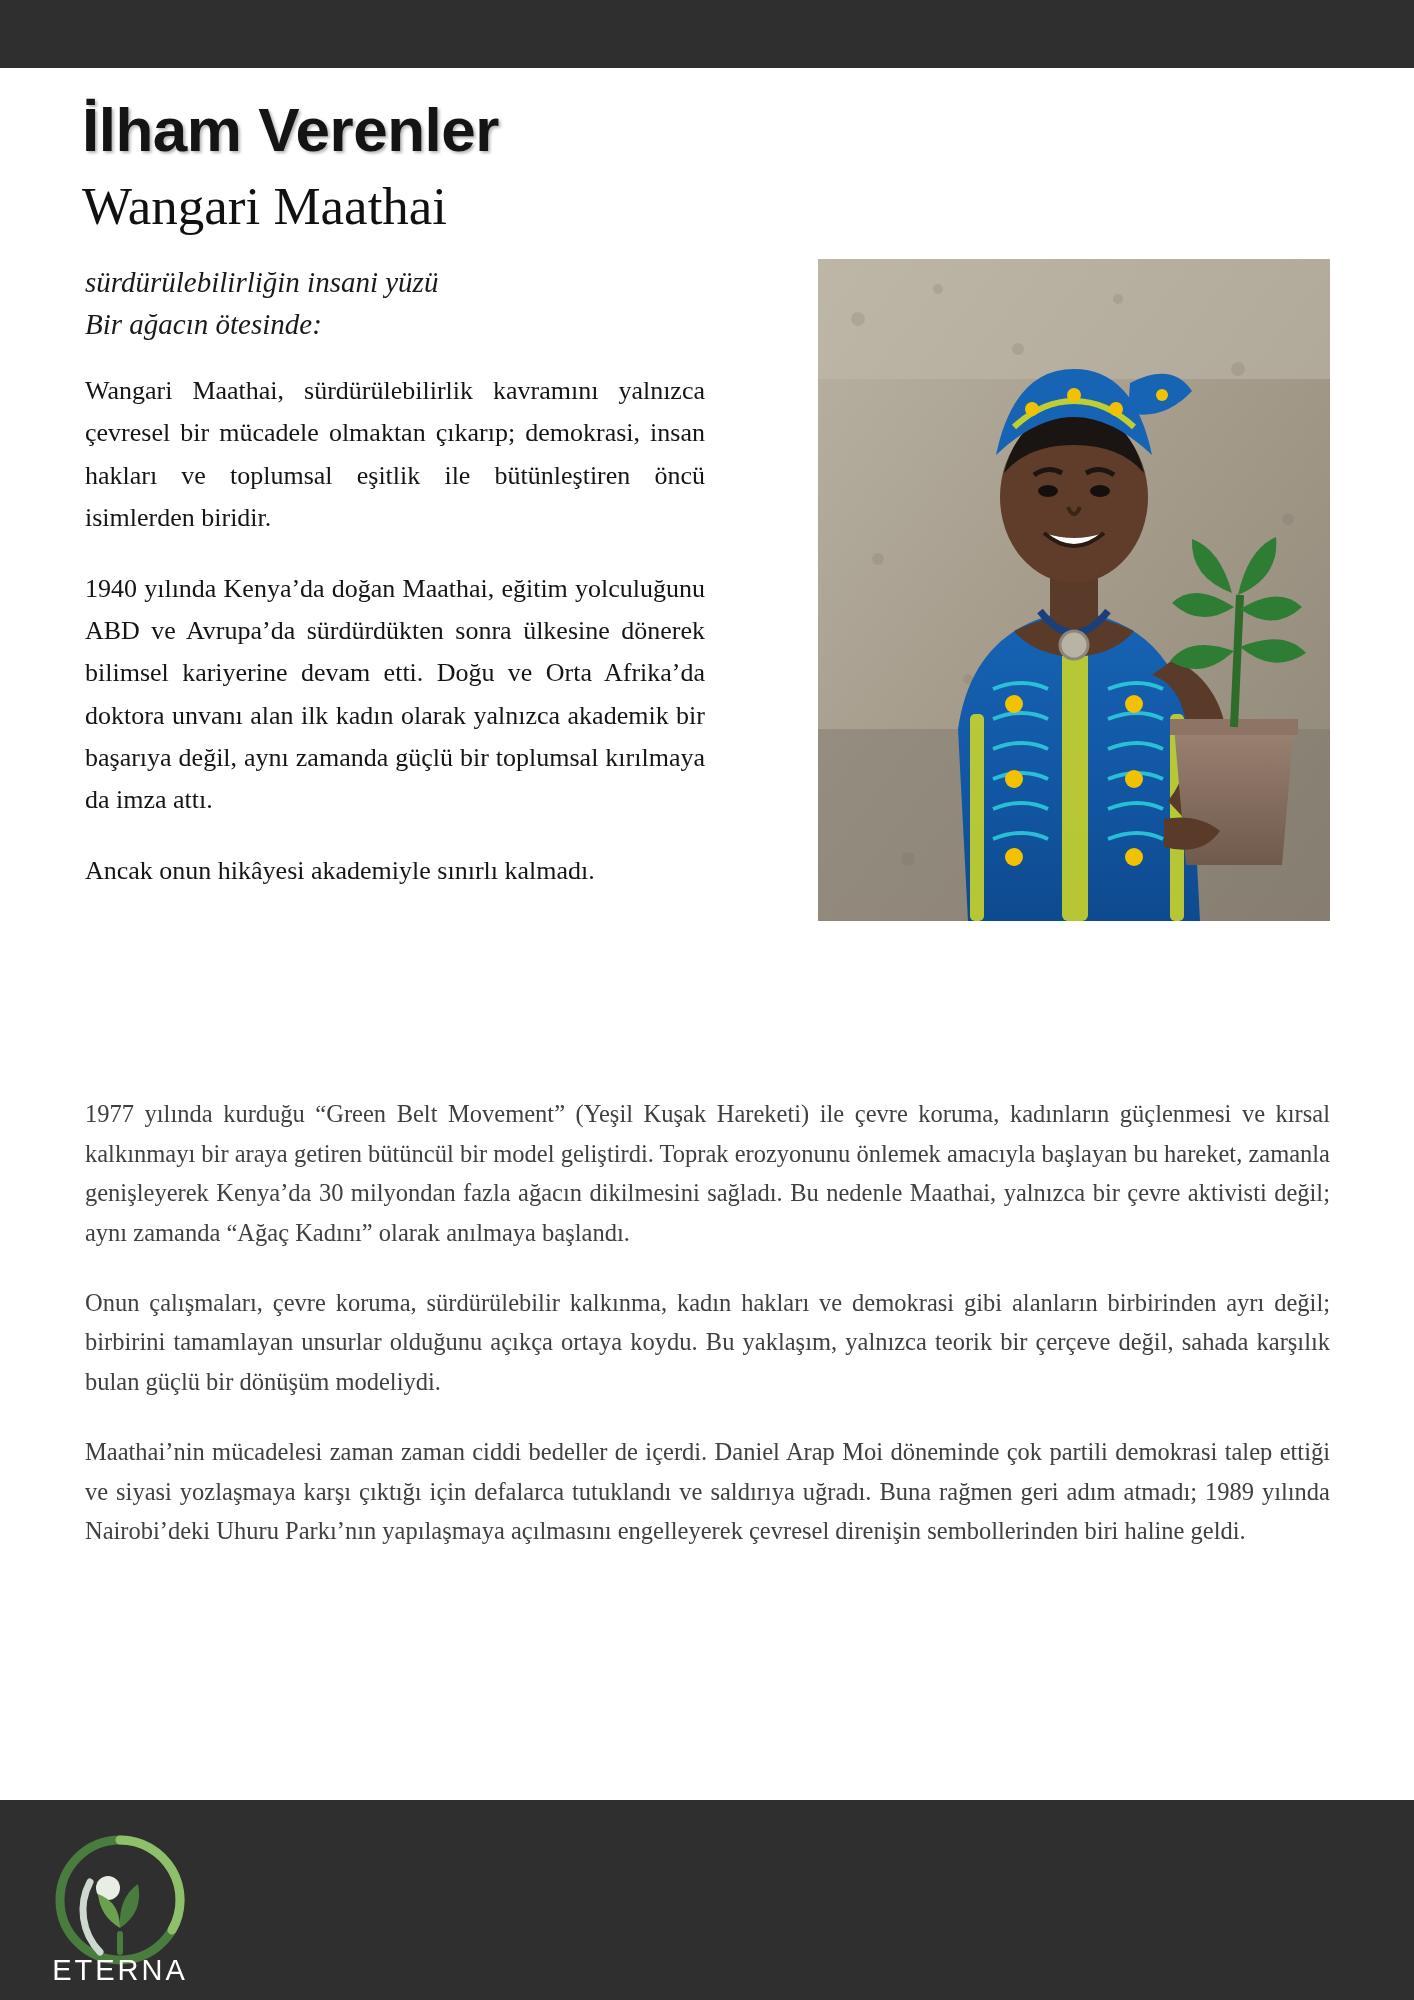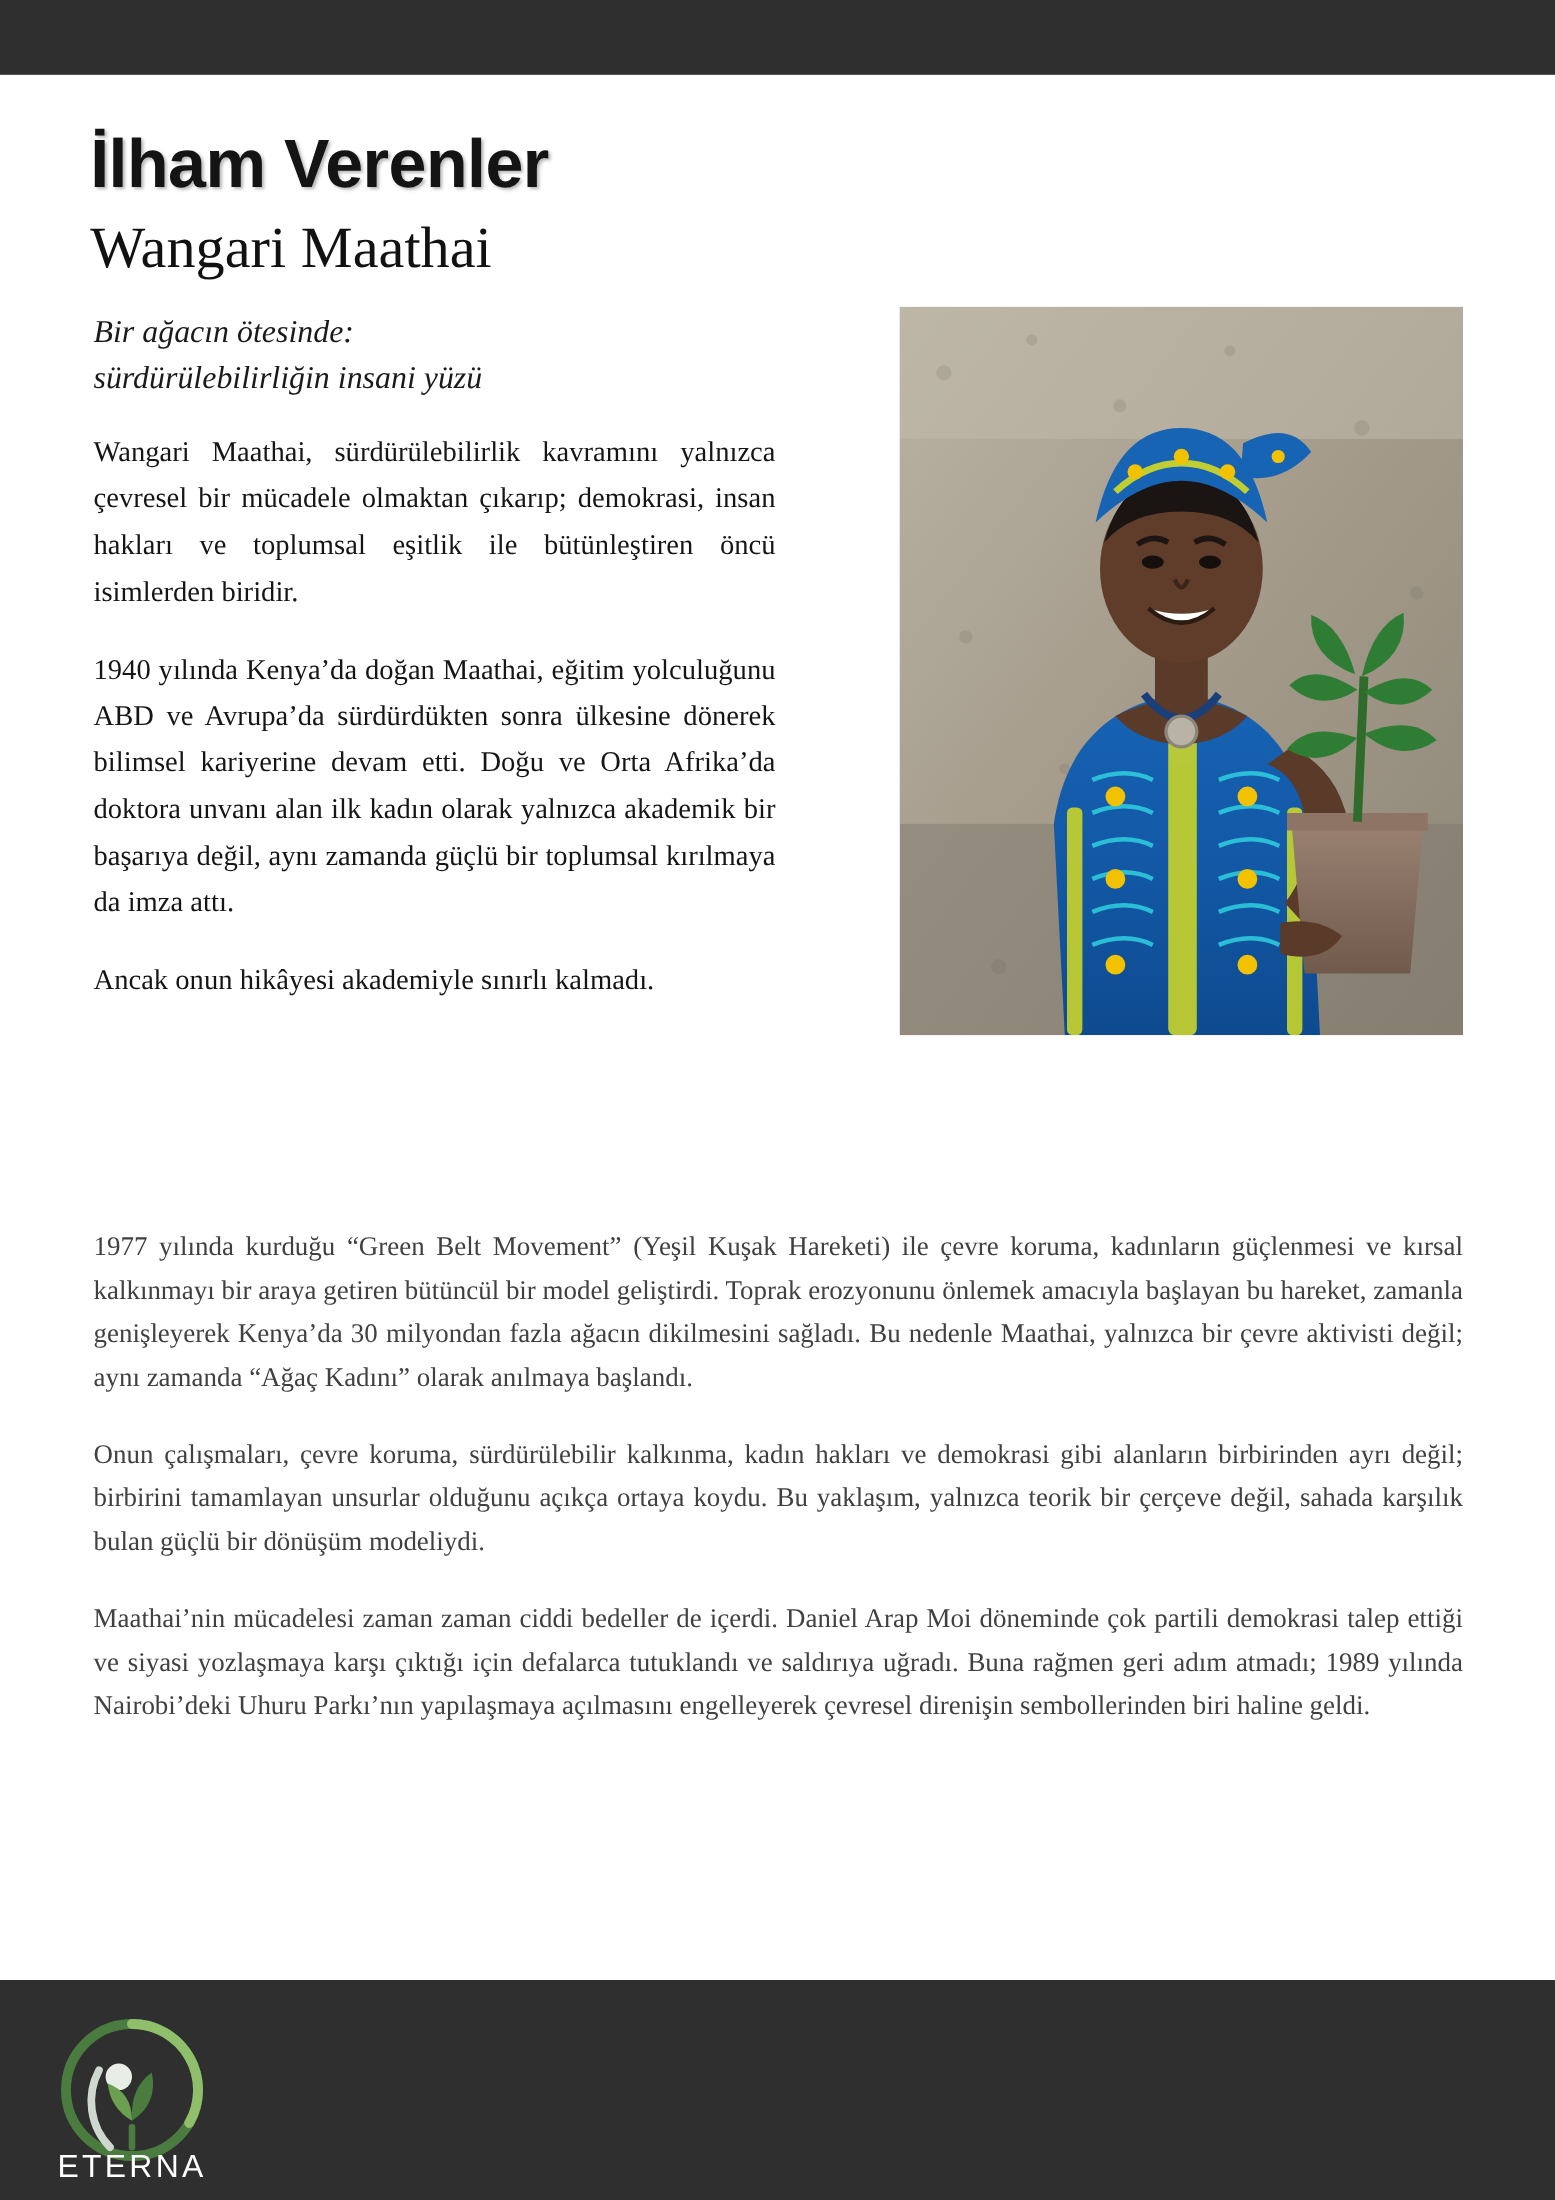--- a/index.html
+++ b/index.html
@@ -30,21 +30,21 @@
   .bottom-bar {
     position: absolute;
     left: 0;
     top: 1800px;
     width: 1414px;
     height: 200px;
     background: #2f2f2f;
   }
   .content {
     position: absolute;
-    top: 84px;
+    top: 64px;
     left: 0;
     width: 1216px;
     height: 1732px;
     padding: 0;
   }
   .title {
     position: absolute;
     left: 82px;
     top: 30px;
     font-family: "Liberation Sans", sans-serif;
@@ -146,22 +146,22 @@
 
   <div class="top-bar"></div>
 
   <div class="content">
 
     <div class="title">İlham Verenler</div>
 
     <div class="subject">Wangari Maathai</div>
 
     <div class="tagline">
+      <div>sürdürülebilirliğin insani yüzü</div>
       <div>Bir ağacın ötesinde:</div>
-      <div>sürdürülebilirliğin insani yüzü</div>
     </div>
 
     <div class="photo">
       <svg width="512" height="662" viewBox="0 0 512 662">
         <defs>
           <linearGradient id="wallg" x1="0" y1="0" x2="1" y2="1">
             <stop offset="0%" stop-color="#b9b2a3"></stop>
             <stop offset="45%" stop-color="#a69d8d"></stop>
             <stop offset="100%" stop-color="#8e8676"></stop>
           </linearGradient>

